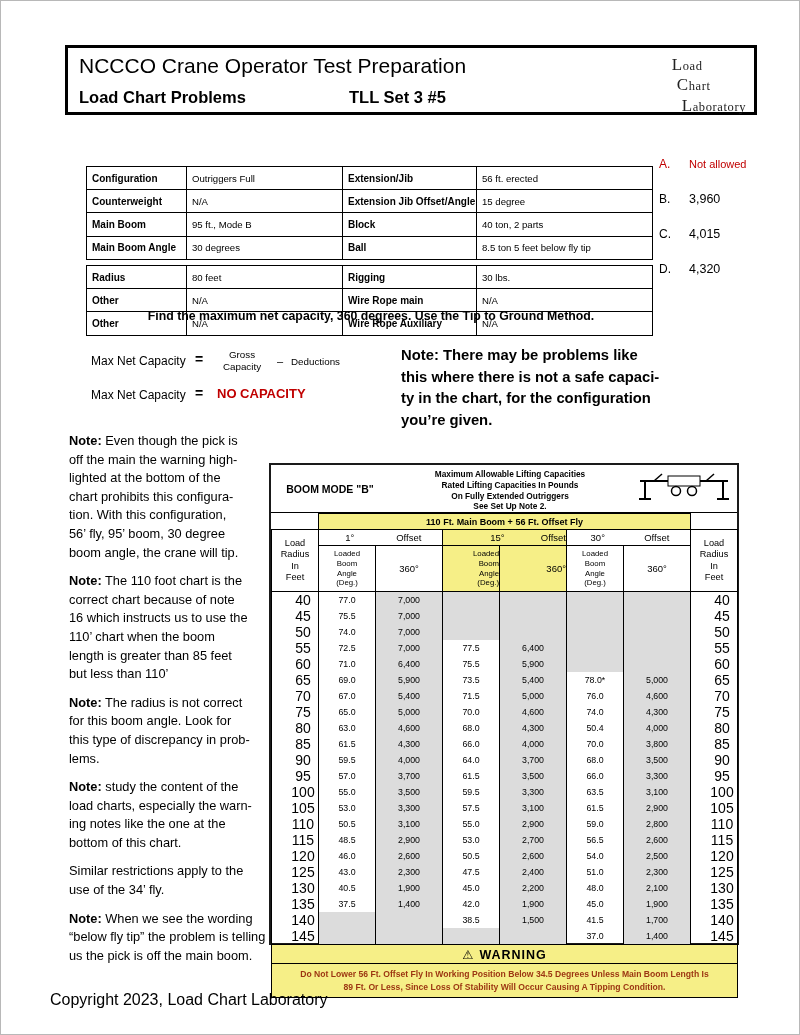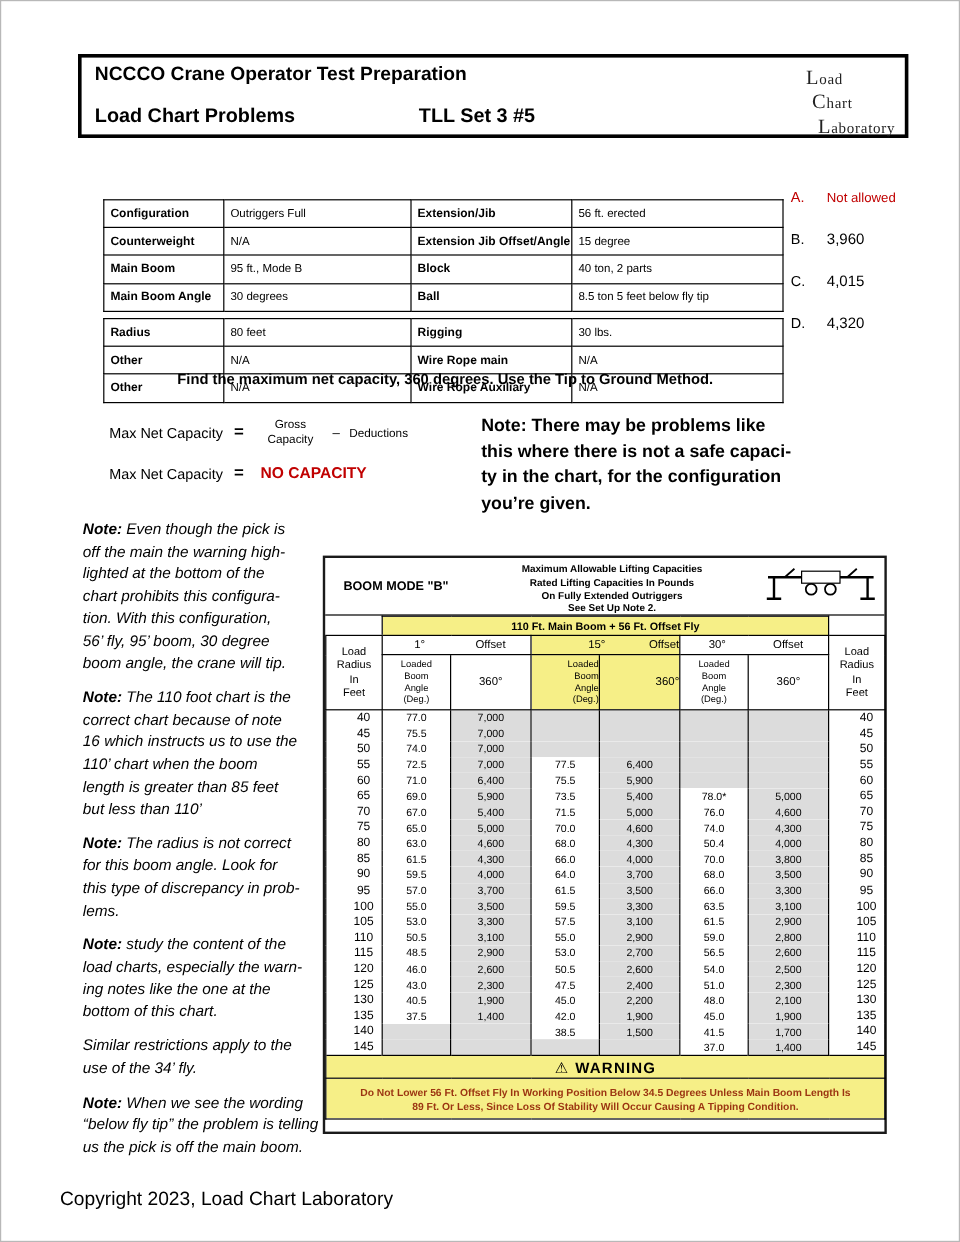--- a/index.html
+++ b/index.html
@@ -8,21 +8,21 @@
     --cell-gray:#dcdcdc;
     --warning-text:#9c3612;
   }
   *{margin:0;padding:0;box-sizing:border-box;}
   html,body{width:800px;height:1035px;}
   body{background:#fff;color:#000;font-family:"Liberation Sans","DejaVu Sans",sans-serif;position:relative;}
   .page{position:absolute;inset:0;border:1px solid #b8b8b8;background:#fff;}
 
   
   .header-box{position:absolute;left:64px;top:44px;width:692px;height:70px;border:3px solid #000;}
-  .h-title{position:absolute;left:11px;top:6px;font-size:16px;font-weight:700;}
+  .h-title{position:absolute;left:11px;top:6px;font-size:21px;font-weight:400;}
   .h-product{position:absolute;left:11px;top:40px;font-size:16.5px;font-weight:600;}
   .h-set{position:absolute;left:281px;top:40px;font-size:16.5px;font-weight:600;}
   .logo{position:absolute;right:8px;top:7px;font-family:"Liberation Serif","DejaVu Serif",serif;color:#222;}
   .logo-line{font-size:12.5px;line-height:1.2;letter-spacing:.6px;}
   .logo-line:nth-child(2){margin-left:5px;}
   .logo-line:nth-child(3){margin-left:10px;text-align:center;}
   .logo-line::first-letter{font-size:17px;}
 
   
   .config-table{position:absolute;left:85px;width:566px;border-collapse:collapse;table-layout:fixed;margin-top:39px;}
@@ -49,21 +49,21 @@
   .f-minus{position:absolute;left:188px;top:9px;font-size:11px;}
   .f-ded{position:absolute;left:202px;top:10px;font-size:9.8px;}
   .f-lhs2{position:absolute;left:2px;top:42px;}
   .f-eq2{position:absolute;left:106px;top:39px;font-size:14px;font-weight:bold;}
   .f-result{position:absolute;left:128px;top:40px;font-size:13px;font-weight:bold;color:var(--accent-red);}
 
   
   .right-note{position:absolute;left:400px;top:344px;width:280px;font-size:14.8px;font-weight:bold;}
   .right-note .note-line{line-height:21.5px;white-space:nowrap;}
   .left-notes{position:absolute;left:68px;top:431px;width:205px;font-size:12.8px;}
-  .note-para{margin-bottom:10px;font-style:italic;}
+  .note-para{margin-bottom:10px;}
   .note-line{line-height:18.6px;white-space:nowrap;}
   .note-prefix{font-weight:bold;}
 
   
   .chart{position:absolute;left:268px;top:462px;width:470px;height:482px;border:2px solid #1a1a1a;background:#fff;}
   .chart-head{display:flex;height:48px;border-bottom:1.5px solid #000;align-items:stretch;}
   .boom-mode{width:118px;display:flex;align-items:center;justify-content:center;font-weight:bold;font-size:10.5px;white-space:nowrap;}
   .chart-title{flex:1;text-align:center;font-weight:bold;font-size:8.3px;line-height:1.3;padding-top:4px;}
   .outrigger{width:106px;display:flex;align-items:center;justify-content:center;}
 
@@ -76,21 +76,21 @@
   td.grp{border:1px solid #000;font-size:9.5px;}
   .grp-deg{display:inline-block;width:46%;}
   .grp-lab{display:inline-block;width:50%;}
   td.rad-head{border:1px solid #000;font-size:9.2px;line-height:1.25;}
   tr.sub-row{height:46px;}
   td.ang-head{border:1px solid #000;font-size:7.8px;line-height:1.25;}
   td.cap-head{border:1px solid #000;font-size:9.5px;}
   td.hl{background:var(--highlight-yellow);text-align:right;}
   tr.data-row{height:13.1px;}
   tr.data-row td{font-size:8.8px;border-left:1px solid #000;border-right:1px solid #000;}
-  tr.data-row td.rad{font-size:10px;padding-left:16px;}
+  tr.data-row td.rad{font-size:14px;padding-left:16px;}
   td.cap{background:var(--cell-gray);}
   td.empty{background:var(--cell-gray);}
   tr.warn-title-row{height:19px;}
   td.warn-title{border:1px solid #000;background:var(--highlight-yellow);font-weight:bold;font-size:12.5px;letter-spacing:1px;}
   .warn-icon{margin-right:6px;letter-spacing:0;}
   tr.warn-text-row{height:34px;}
   td.warn-text{border:1px solid #000;background:var(--highlight-yellow);font-weight:bold;font-size:8.6px;color:var(--warning-text);line-height:1.4;padding:2px 3px;}
 
   .copyright{position:absolute;left:49px;top:990px;font-size:16px;}
 </style>

